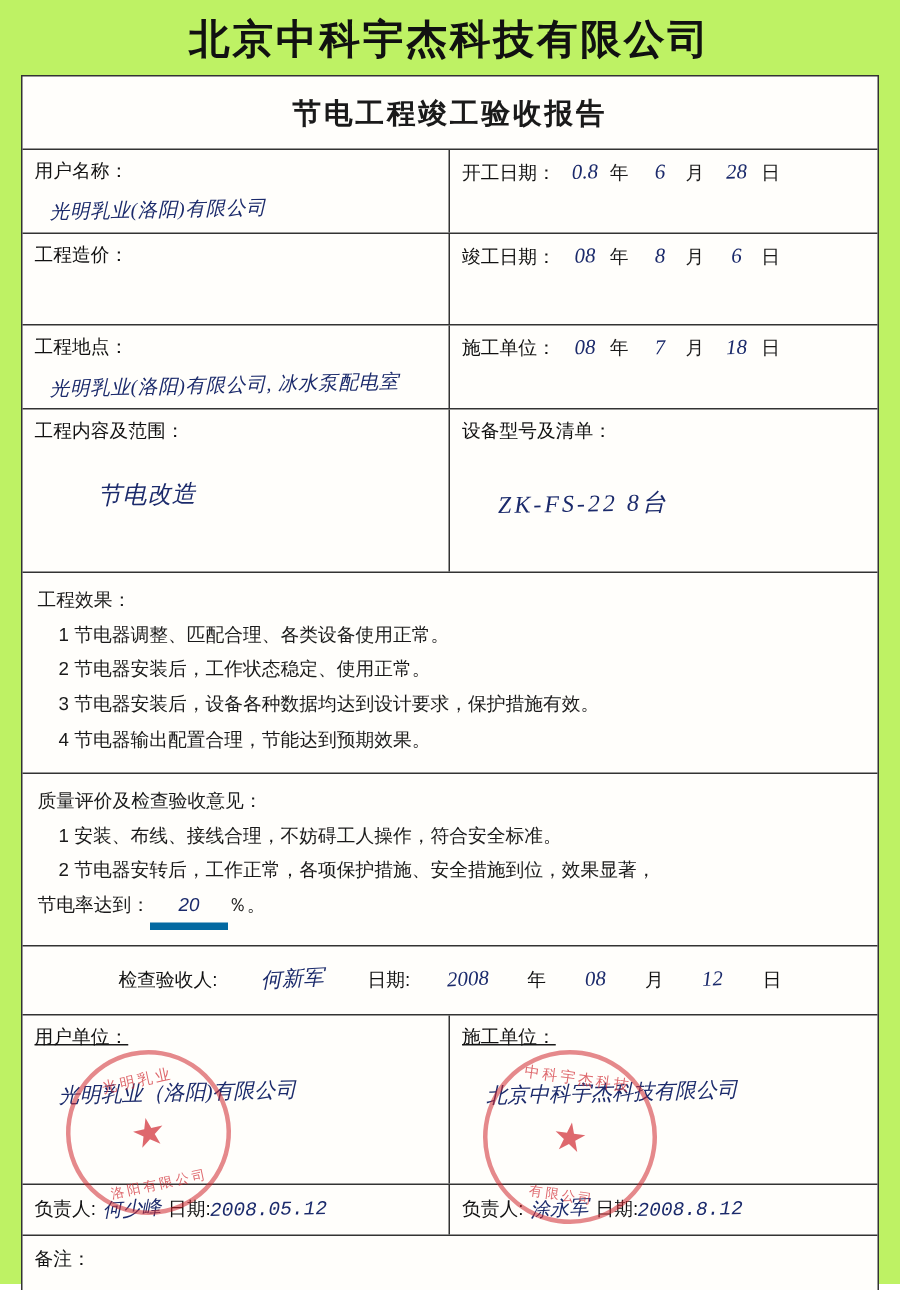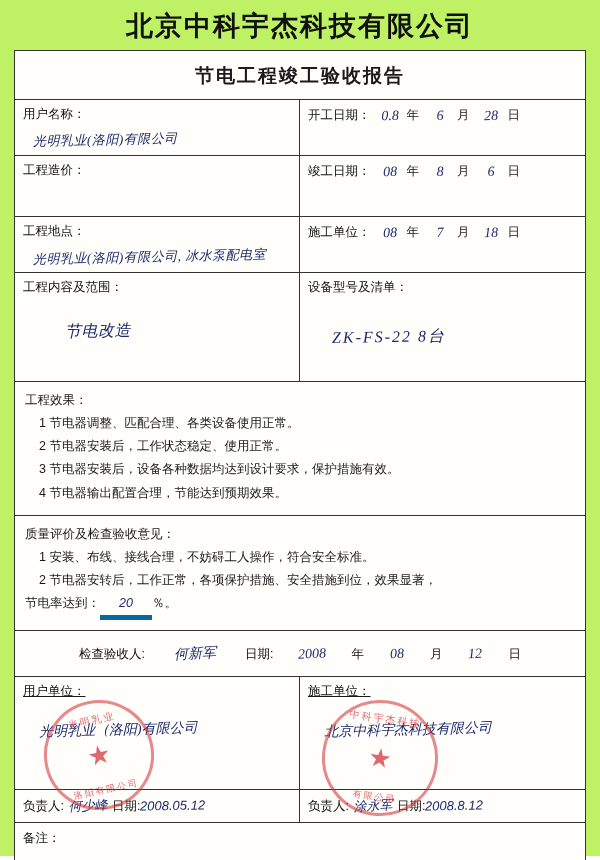--- a/index.html
+++ b/index.html
@@ -190,21 +190,21 @@
     font-family: "Liberation Serif", serif;
     font-style: italic;
     color: #1b2a6b;
     font-size: 13px;
     display: inline-block;
     transform: rotate(-3deg);
     min-width: 48px;
     text-align: center;
   }
   .resp-line .dt {
-    font-family: Liberation Sans, sans-serif;
+    font-family: Liberation Mono, monospace;
     font-style: italic;
     color: #1b2a6b;
     font-size: 13px;
     transform: rotate(-1deg);
     display: inline-block;
   }
   .remark-row {
     border-bottom: 1px solid #333;
   }
   .remark-row .cell { padding: 6px 8px 14px 8px; min-height: 26px;}

